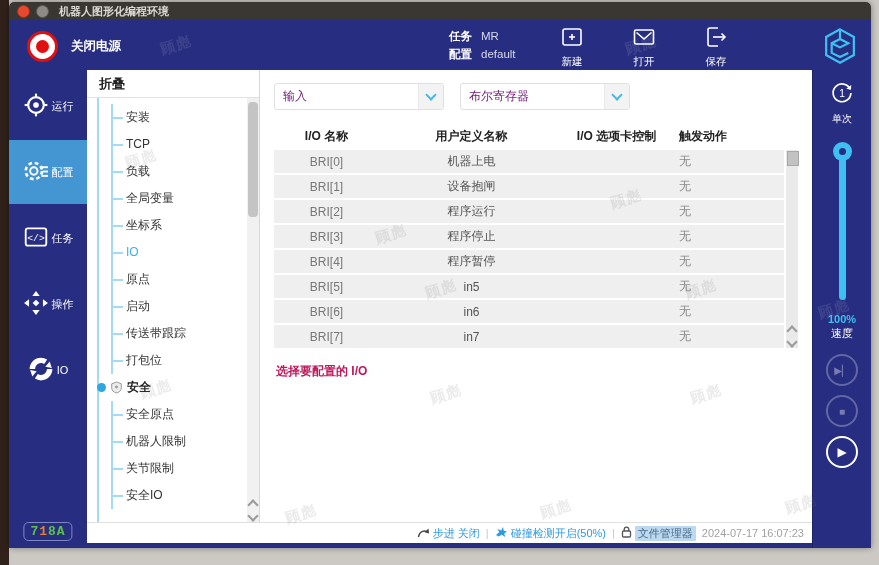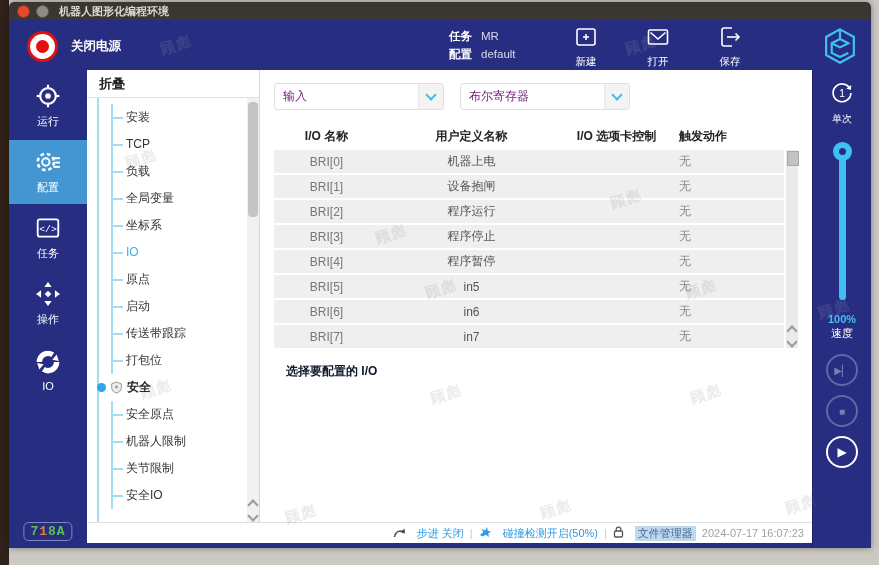--- a/index.html
+++ b/index.html
@@ -16,28 +16,28 @@
   .tb-title{color:#dcd9d4;font-size:11px;font-weight:bold;margin-left:4px;}
   
   .header{height:50px;background:#272d80;position:relative;color:#fff;flex:0 0 auto;}
   .power-group{position:absolute;left:18px;top:11px;display:flex;align-items:center;gap:13px;}
   .power-btn{width:25px;height:25px;border-radius:50%;background:#fff;border:3px solid #e01010;position:relative;cursor:pointer;}
   .power-btn::after{content:'';position:absolute;left:50%;top:50%;width:13px;height:13px;margin:-6.5px 0 0 -6.5px;border-radius:50%;background:#e01010;}
   .power-label{font-size:12.5px;font-weight:bold;}
   .task-info{position:absolute;left:440px;top:7px;font-size:11.5px;line-height:18px;}
   .ti-label{font-weight:bold;margin-right:9px;}
   .ti-value{color:#d7daee;}
-  .hdr-actions{position:absolute;left:554px;top:5px;display:flex;gap:26px;}
+  .hdr-actions{position:absolute;left:540px;top:5px;display:flex;gap:26px;}
   .hdr-action{display:flex;flex-direction:column;align-items:center;gap:2px;width:46px;cursor:pointer;}
   .hdr-action .lbl{font-size:10.5px;}
   .logo{position:absolute;right:14px;top:8px;}
   
   .body{flex:1;display:flex;min-height:0;}
   .leftnav{width:78px;background:#272d80;display:flex;flex-direction:column;align-items:center;padding-top:4px;position:relative;flex:0 0 auto;}
-  .nav-item{width:78px;height:64px;margin-bottom:2px;display:flex;flex-direction:column;align-items:center;justify-content:center;gap:3px;color:#fff;font-size:11px;cursor:pointer;}
+  .nav-item{width:78px;height:64px;margin-bottom:2px;display:flex;flex-direction:row;align-items:center;justify-content:center;gap:3px;color:#fff;font-size:11px;cursor:pointer;}
   .nav-item.active{background:#4496d2;}
   .badge718{position:absolute;bottom:7px;left:50%;transform:translateX(-50%);border:1px solid #7d87c0;border-radius:5px;padding:1px 6px;font-size:13px;font-weight:bold;letter-spacing:1px;font-family:"Liberation Mono","DejaVu Sans Mono",monospace;}
   .b-green{color:#5dc24a;} .b-orange{color:#e08030;}
   .centercol{flex:1;display:flex;flex-direction:column;min-width:0;}
   .content{flex:1;display:flex;min-height:0;}
   
   .tree-panel{width:172px;border-right:1px solid #d8d8d8;background:#fff;display:flex;flex-direction:column;position:relative;flex:0 0 auto;}
   .tree-header{height:27px;line-height:27px;padding-left:12px;font-weight:bold;font-size:13px;color:#222;border-bottom:1px solid #e2e2e2;}
   .tree-body{flex:1;position:relative;padding:6px 14px 0 24px;font-size:12px;color:#333;}
   .tree-root-line{position:absolute;left:10px;top:0;bottom:0;width:2px;background:#a5daf2;}
@@ -64,42 +64,42 @@
   .caret{width:6px;height:6px;border-right:2px solid #49b8ea;border-bottom:2px solid #49b8ea;transform:rotate(45deg);margin-top:-3px;}
   .table-wrap{margin:0 14px;position:relative;padding-right:14px;}
   .thead,.tr{display:grid;grid-template-columns:105px 185px 1fr 115px;align-items:center;}
   .thead{height:28px;font-weight:bold;font-size:12px;color:#222;}
   .thead .c1,.thead .c2,.thead .c3,.tr .c1,.tr .c2,.tr .c3{text-align:center;}
   .thead .c4,.tr .c4{text-align:left;padding-left:10px;}
   .tr{height:23px;background:#efefef;margin-bottom:2px;font-size:12px;color:#555;cursor:pointer;}
   .tr .c1{color:#777;} .tr .c4{color:#888;}
   .table-scroll{position:absolute;right:0;top:28px;bottom:2px;width:12px;background:#eaeaea;}
   .table-thumb{position:absolute;top:1px;left:1px;width:10px;height:13px;background:#c2c2c2;border:1px solid #a8a8a8;cursor:pointer;}
-  .footer-label{margin:13px 26px;font-weight:bold;font-size:12px;color:#0f172a;}
+  .footer-label{margin:13px 16px;font-weight:bold;font-size:12px;color:#be185d;}
   
   .right-panel{width:58px;background:#272d80;border-left:1px solid #1e2366;display:flex;flex-direction:column;align-items:center;color:#fff;flex:0 0 auto;}
   .single{margin-top:10px;display:flex;flex-direction:column;align-items:center;gap:2px;cursor:pointer;}
   .single .lbl{font-size:10px;}
   .slider{margin-top:16px;position:relative;width:19px;height:158px;}
   .slider-track{position:absolute;left:6px;top:8px;bottom:0;width:7px;border-radius:4px;background:#3ec1f2;}
   .slider-handle{position:absolute;top:0;left:0;width:19px;height:19px;border-radius:50%;background:#3ec1f2;cursor:grab;}
   .slider-handle::after{content:'';position:absolute;left:50%;top:50%;width:7px;height:7px;margin:-3.5px 0 0 -3.5px;border-radius:50%;background:#272d80;}
   .speed{margin-top:12px;text-align:center;line-height:14px;}
   .speed .pct{color:#3ec1f2;font-weight:bold;font-size:11px;}
   .speed .lbl{font-size:11px;}
   .play-col{margin-top:14px;display:flex;flex-direction:column;gap:9px;align-items:center;}
   .cbtn{width:28px;height:28px;border-radius:50%;border:2px solid rgba(255,255,255,.28);color:rgba(255,255,255,.38);display:flex;align-items:center;justify-content:center;font-size:10px;cursor:pointer;}
   .cbtn.play{border-color:#fff;color:#fff;font-size:12px;}
   
   .statusbar{height:20px;background:#fff;border-top:1px solid #e0e0e0;display:flex;align-items:center;justify-content:flex-end;gap:6px;font-size:11px;padding-right:8px;flex:0 0 auto;}
   .sb-blue{color:#2e9ae4;}
   .sb-sep{color:#c8c8c8;}
   .sb-fm{background:#bcd9f0;color:#4a6b8a;padding:0 3px;border-radius:1px;}
   .sb-ts{color:#a2a2a2;}
-  .sb-item{display:flex;align-items:center;gap:11px;cursor:pointer;}
+  .sb-item{display:flex;align-items:center;gap:3px;cursor:pointer;}
   .bottombar{height:5px;background:#272d80;flex:0 0 auto;}
   
   .wm{position:absolute;font-size:15px;font-weight:bold;transform:rotate(-18deg);pointer-events:none;letter-spacing:1px;}
   .wm-dark{color:rgba(120,120,120,0.15);}
   .wm-light{color:rgba(255,255,255,0.10);}
 </style>
 </head>
 <body>
 
 <div class="stage">

